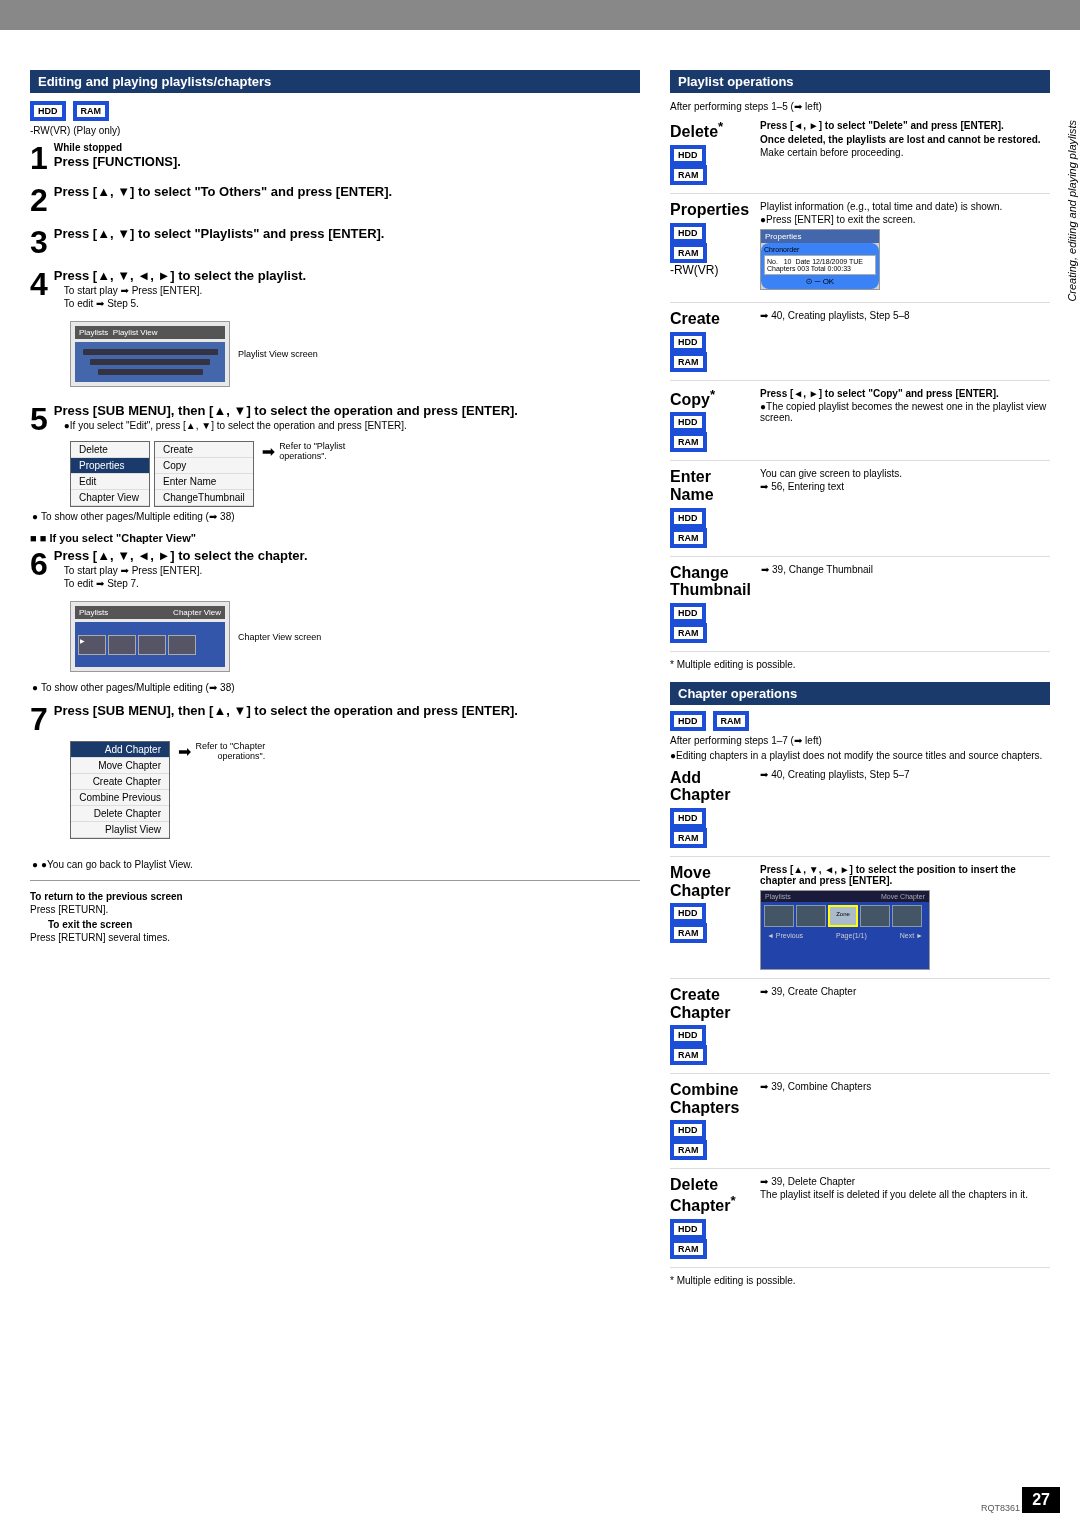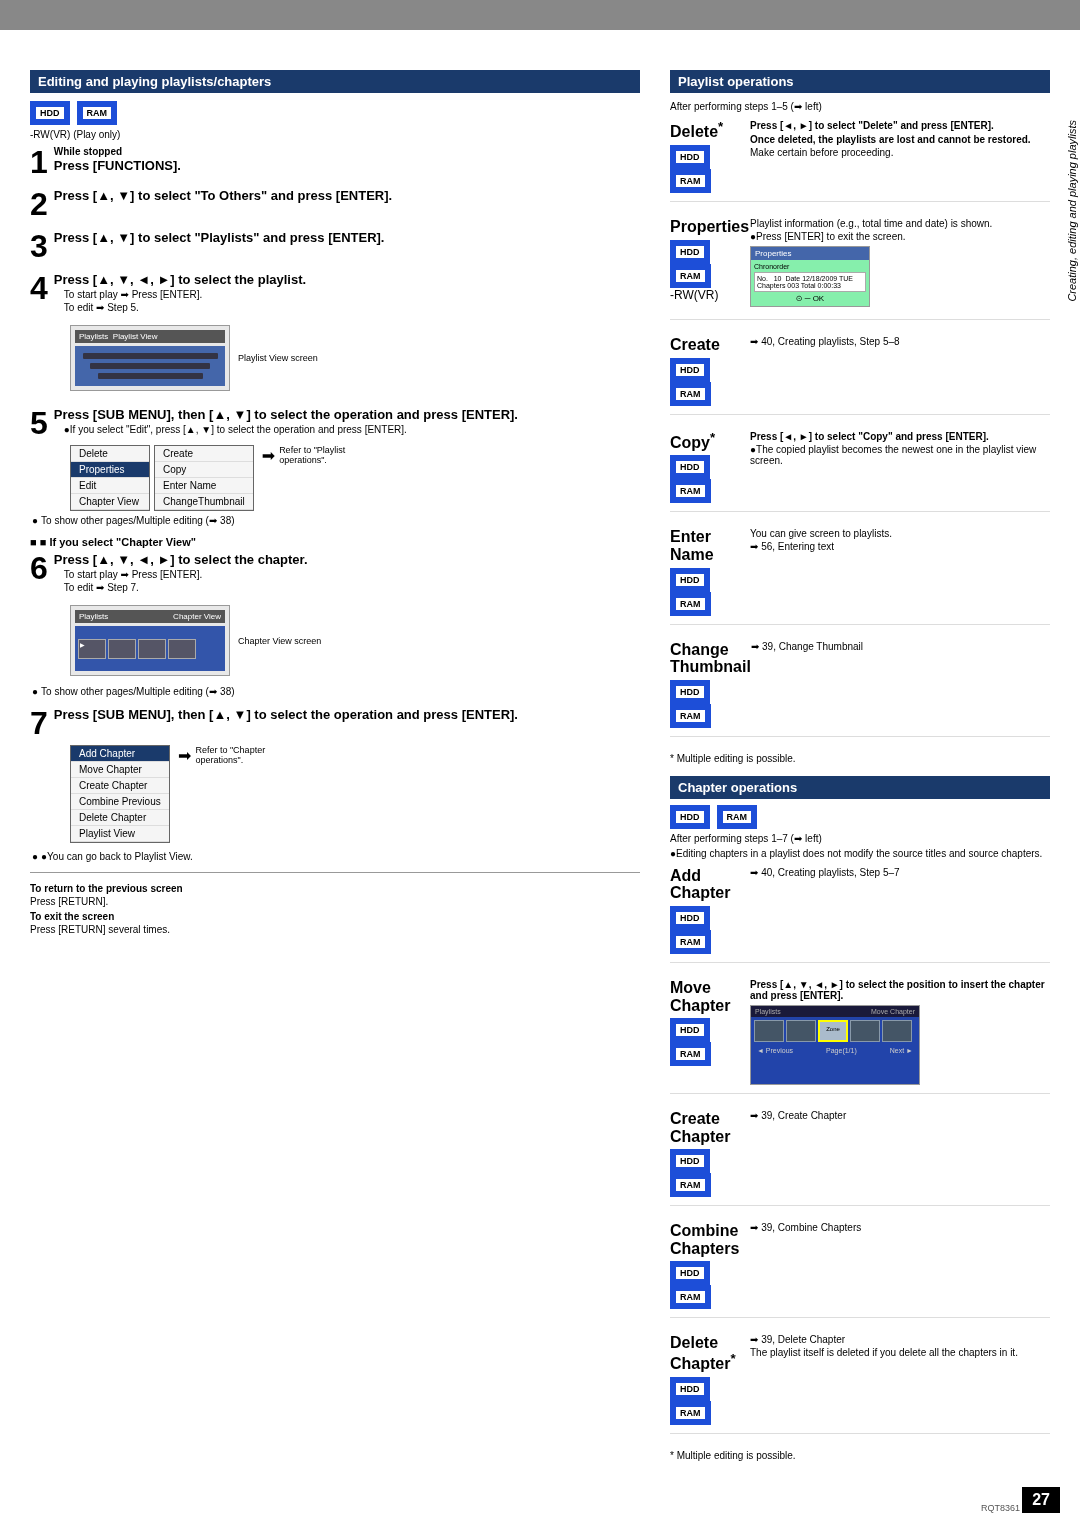--- a/index.html
+++ b/index.html
@@ -47,21 +47,21 @@
       color: #fff;
       padding: 4px 8px;
       font-size: 13px;
       font-weight: bold;
       margin-bottom: 8px;
     }
 
     
     .badge {
       display: inline-block;
-      border: 6px solid #1d4ed8;
+      border: 4px solid #1d4ed8;
       padding: 1px 4px;
       font-size: 9px;
       font-weight: bold;
       margin-right: 3px;
       vertical-align: middle;
     }
     .badge-row {
       display: flex;
       align-items: center;
       gap: 4px;
@@ -181,21 +181,22 @@
       color: #000;
       white-space: nowrap;
     }
 
     
     .playlist-section {
       margin-bottom: 12px;
     }
     .operation-row {
       display: flex;
-      margin-bottom: 16px;
+      gap: 10px;
+      margin-bottom: 7px;
       padding-bottom: 8px;
       border-bottom: 1px solid #ddd;
     }
     .operation-label {
       flex: 0 0 80px;
     }
     .operation-label .op-title {
       font-size: 16px;
       font-weight: bold;
       line-height: 1.1;
@@ -228,21 +229,22 @@
     }
     .props-title {
       background: #4466aa;
       color: #fff;
       padding: 2px 4px;
       font-size: 8px;
     }
     .props-body {
       padding: 3px;
       font-size: 7.5px;
-      background: #86efac;
+      background: #3b82f6;
+      border-radius: 8px;
     }
 
     .footnote-star {
       font-size: 10px;
       margin-top: 6px;
     }
 
     .rqt-number {
       position: absolute;
       bottom: 15px;
@@ -417,21 +419,21 @@
       </div>
 
       <div class="step-block">
         <div class="step-inner">
           <div class="step-number-large">7</div>
           <div class="step-text-area">
             <div class="step-main-text">Press [SUB MENU], then [▲, ▼] to select the operation and press [ENTER].</div>
           </div>
         </div>
 
-        <div style="margin: 6px 0 8px 40px; display:flex; align-items:flex-start; gap:8px;">
+        <div style="margin: 6px 0 20px 40px; display:flex; align-items:flex-start; gap:8px;text-align:right;">
           <div class="menu-box" style="min-width:100px;">
             <div class="menu-item selected">Add Chapter</div>
             <div class="menu-item">Move Chapter</div>
             <div class="menu-item">Create Chapter</div>
             <div class="menu-item">Combine Previous</div>
             <div class="menu-item">Delete Chapter</div>
             <div class="menu-item">Playlist View</div>
           </div>
           <div style="display:flex; align-items:center; gap:4px;">
             <span style="font-size:16px;">➡</span>
@@ -439,21 +441,21 @@
           </div>
         </div>
         <div class="note-bullet" style="font-size:10px; padding-left:10px;">●You can go back to Playlist View.</div>
       </div>
 
       <div class="divider"></div>
 
       <div class="footer-section">
         <div class="footer-title">To return to the previous screen</div>
         <div>Press [RETURN].</div>
-        <div class="footer-title" style="margin-top:4px;">To exit the screen</div>
+        <div class="footer-title" style="margin-top:4px;margin-left:18px;">To exit the screen</div>
         <div>Press [RETURN] several times.</div>
       </div>
     </div>
 
     <div class="right-column">
 
       <div class="playlist-section">
         <div class="section-header">Playlist operations</div>
         <div style="font-size:10px; margin-bottom:8px;">After performing steps 1–5 (➡ left)</div>
 

